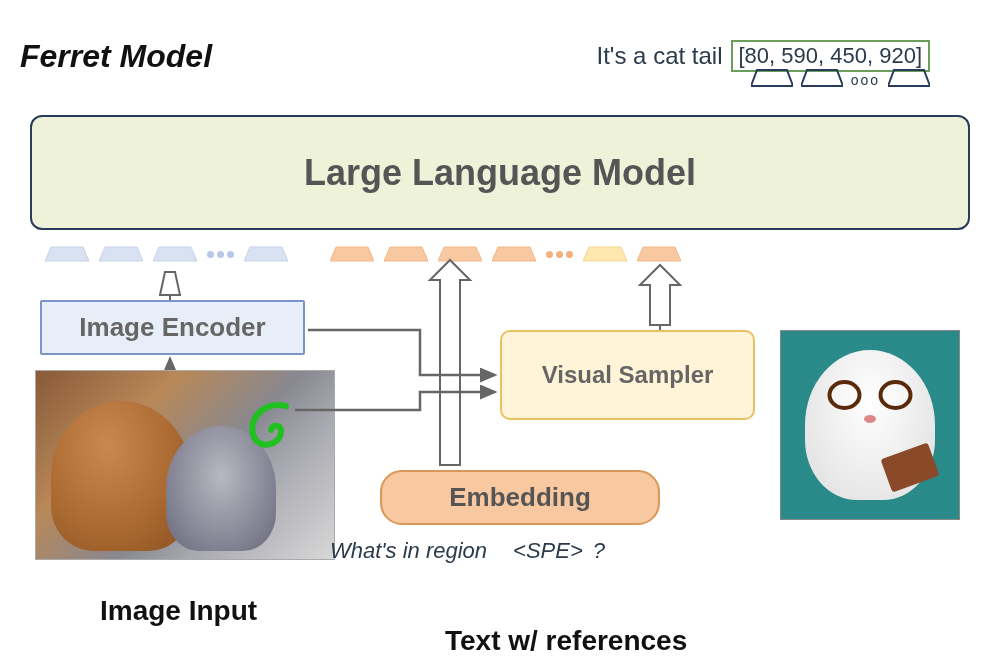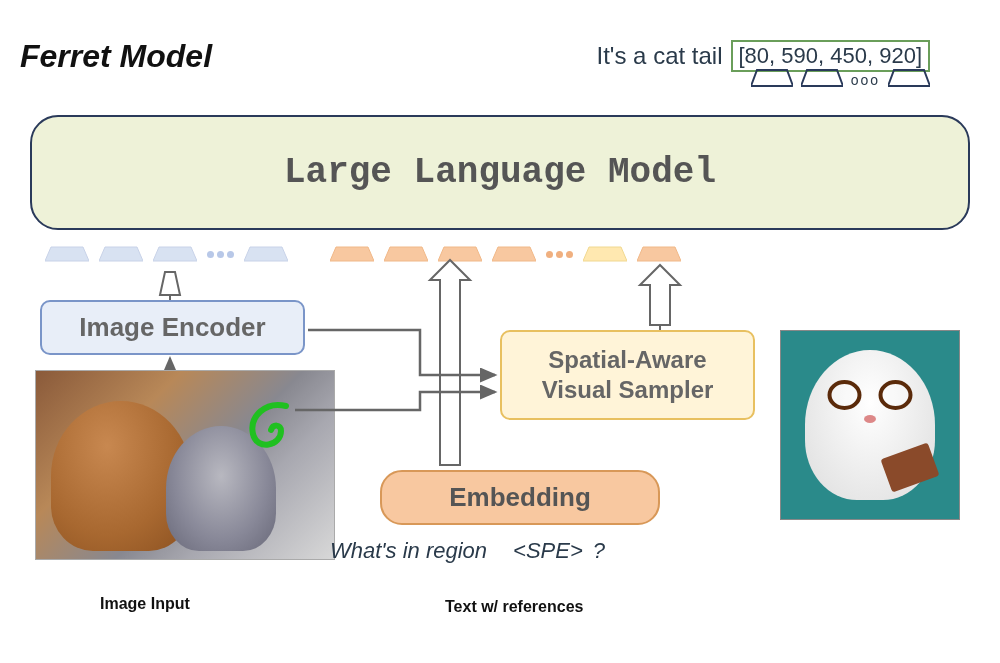--- a/index.html
+++ b/index.html
@@ -57,25 +57,24 @@
     color: #2a3a4a;
   }
   .llm-box {
     position: absolute;
     top: 115px;
     left: 30px;
     width: 940px;
     height: 115px;
     background: #eef2d8;
     border: 2px solid #2a3a5a;
-    border-radius: 28px;
+    border-radius: 12px;
     display: flex;
     align-items: center;
     justify-content: center;
-    font-family: Liberation Mono, monospace;
   }
   .llm-label {
     font-size: 36px;
     font-weight: 700;
     color: #555;
   }
   .token-row {
     position: absolute;
     top: 245px;
     display: flex;
@@ -98,21 +97,21 @@
     border-radius: 50%;
   }
   .encoder-box {
     position: absolute;
     top: 300px;
     left: 40px;
     width: 265px;
     height: 55px;
     background: #e8eef8;
     border: 2px solid #7a95c8;
-    border-radius: 10px;
+    border-radius: 2px;
     display: flex;
     align-items: center;
     justify-content: center;
     font-size: 26px;
     font-weight: 600;
     color: #666;
   }
   .sampler-box {
     position: absolute;
     top: 330px;
@@ -247,26 +246,26 @@
     left: 330px;
     display: flex;
     align-items: baseline;
     gap: 10px;
     font-size: 22px;
     font-style: italic;
     color: #2a3a4a;
   }
   .label-text {
     position: absolute;
-    font-size: 16px;
+    font-size: 28px;
     font-weight: 700;
     color: #111;
   }
   .label-image { top: 595px; left: 100px; }
-  .label-text-ref { top: 598px; left: 445px; }
+  .label-text-ref { top: 625px; left: 445px; }
   .arrow {
     position: absolute;
     pointer-events: none;
   }
 </style>
 </head>
 <body>
 
 <div class="title">Ferret Model</div>
 
@@ -336,21 +335,20 @@
   <svg class="mini-trap" viewBox="0 0 44 18">
       <polygon points="6,2 38,2 44,16 0,16" fill="#f8c8a0" stroke="#f0b888"></polygon>
     </svg>
 </div>
 
 <div class="encoder-box">
   <span>Image Encoder</span>
 </div>
 
 <div class="sampler-box">
-  <span>Spatial-Aware</span>
   <span>Visual Sampler</span>
 </div>
 
 <div class="embedding-box">
   <span>Embedding</span>
 </div>
 
 <div class="image-input">
   <div class="dog-shape"></div>
   <div class="cat-shape"></div>

